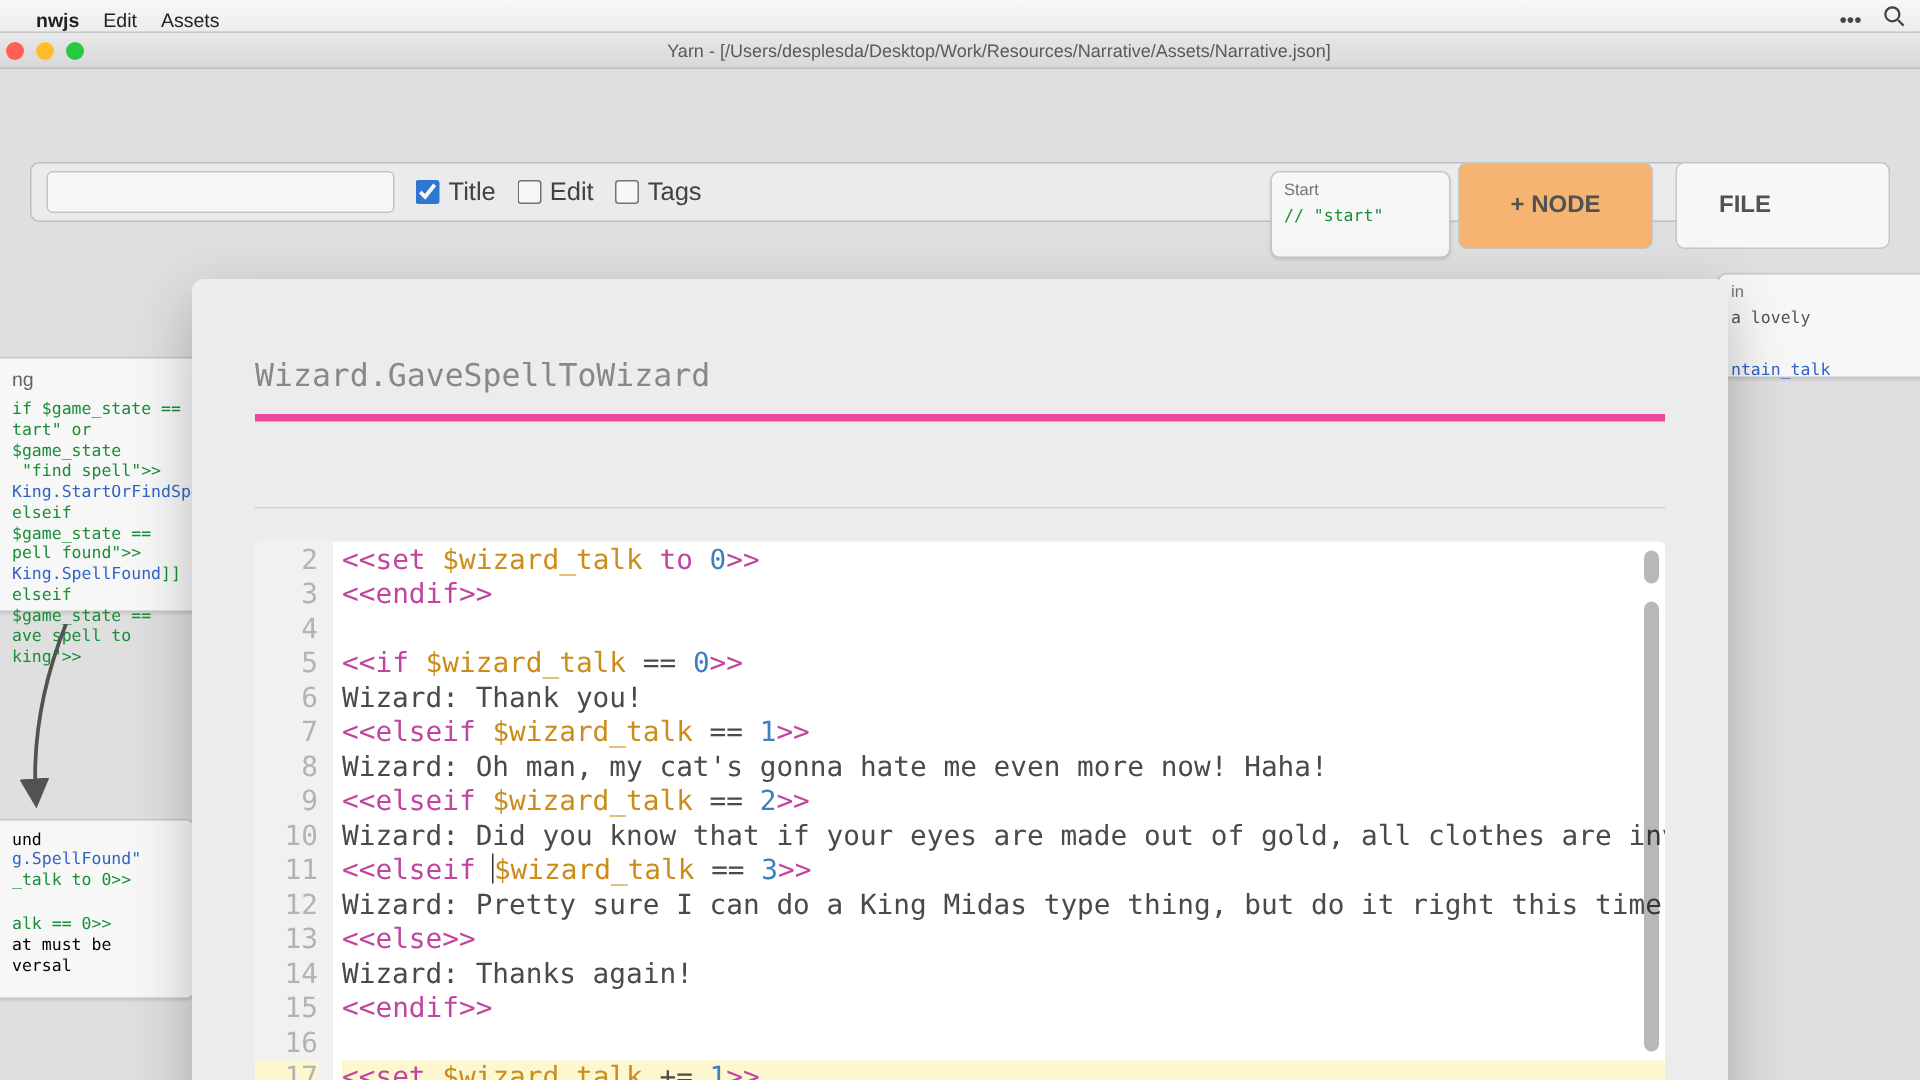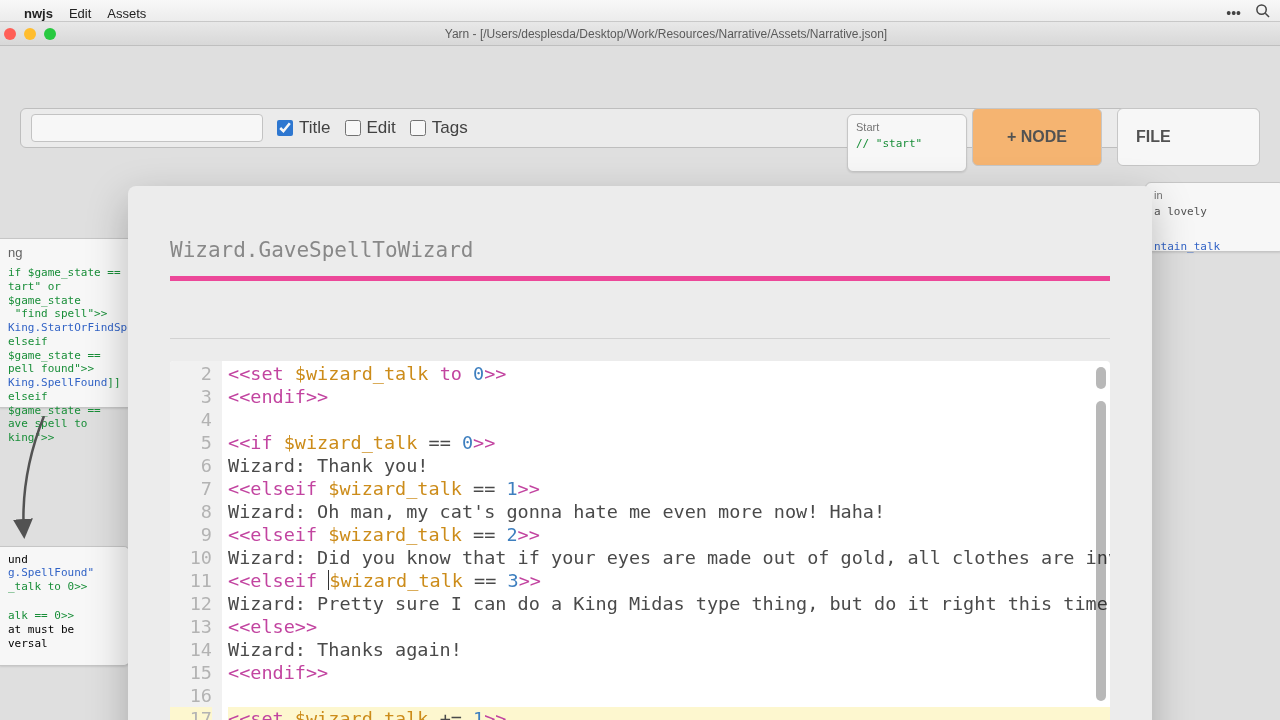--- a/index.html
+++ b/index.html
@@ -57,21 +57,21 @@
 .nodecard .hd { color:#777; font-size:11px; margin-bottom:4px; font-family: -apple-system,sans-serif;}
 .card-start { left: 847px; top: 68px; width: 120px; height: 58px; }
 .card-start .cmt { color:#19923a; }
 .addnode { position:absolute; left:972px; top:62px; width:130px; height:58px;
   background:#fdba74; border:1px solid #ccc; border-radius:6px;
   display:flex; align-items:center; justify-content:center;
   font-size:16px; font-weight:600; color:#555;
 }
 .filebox { position:absolute; left:1117px; top:62px; width:143px; height:58px;
   background:#fff; border:1px solid #ccc; border-radius:6px;
-  display:flex; align-items:center; padding-left:18px;
+  display:flex; align-items:center; padding-left:28px;
   font-size:16px; font-weight:600; color:#555;
 }
 .card-fountain { left:1145px; top:136px; width:140px; height:70px; }
 .card-fountain .l1 { color:#555; } .card-fountain .l2 { color:#3366cc; }
 .card-left { left:0; top:192px; width:135px; height:170px; border-left:none; border-radius:0 6px 6px 0;}
 .card-left .hd2{font-family:-apple-system,sans-serif;color:#666;font-size:13px;margin-bottom:6px;} .card-left .lnk{color:#3366cc;}
 .card-left pre { white-space: pre-wrap; line-height:1.25; }
 .card-found { left:0; top:500px; width:130px; height:120px; border-left:none; border-radius:0 6px 6px 0;}
 .card-found .lnk{color:#3366cc;} .card-found pre{white-space:pre-wrap;line-height:1.3;}
 .arrow-svg { position:absolute; left:10px; top:370px; width:60px; height:130px; }

